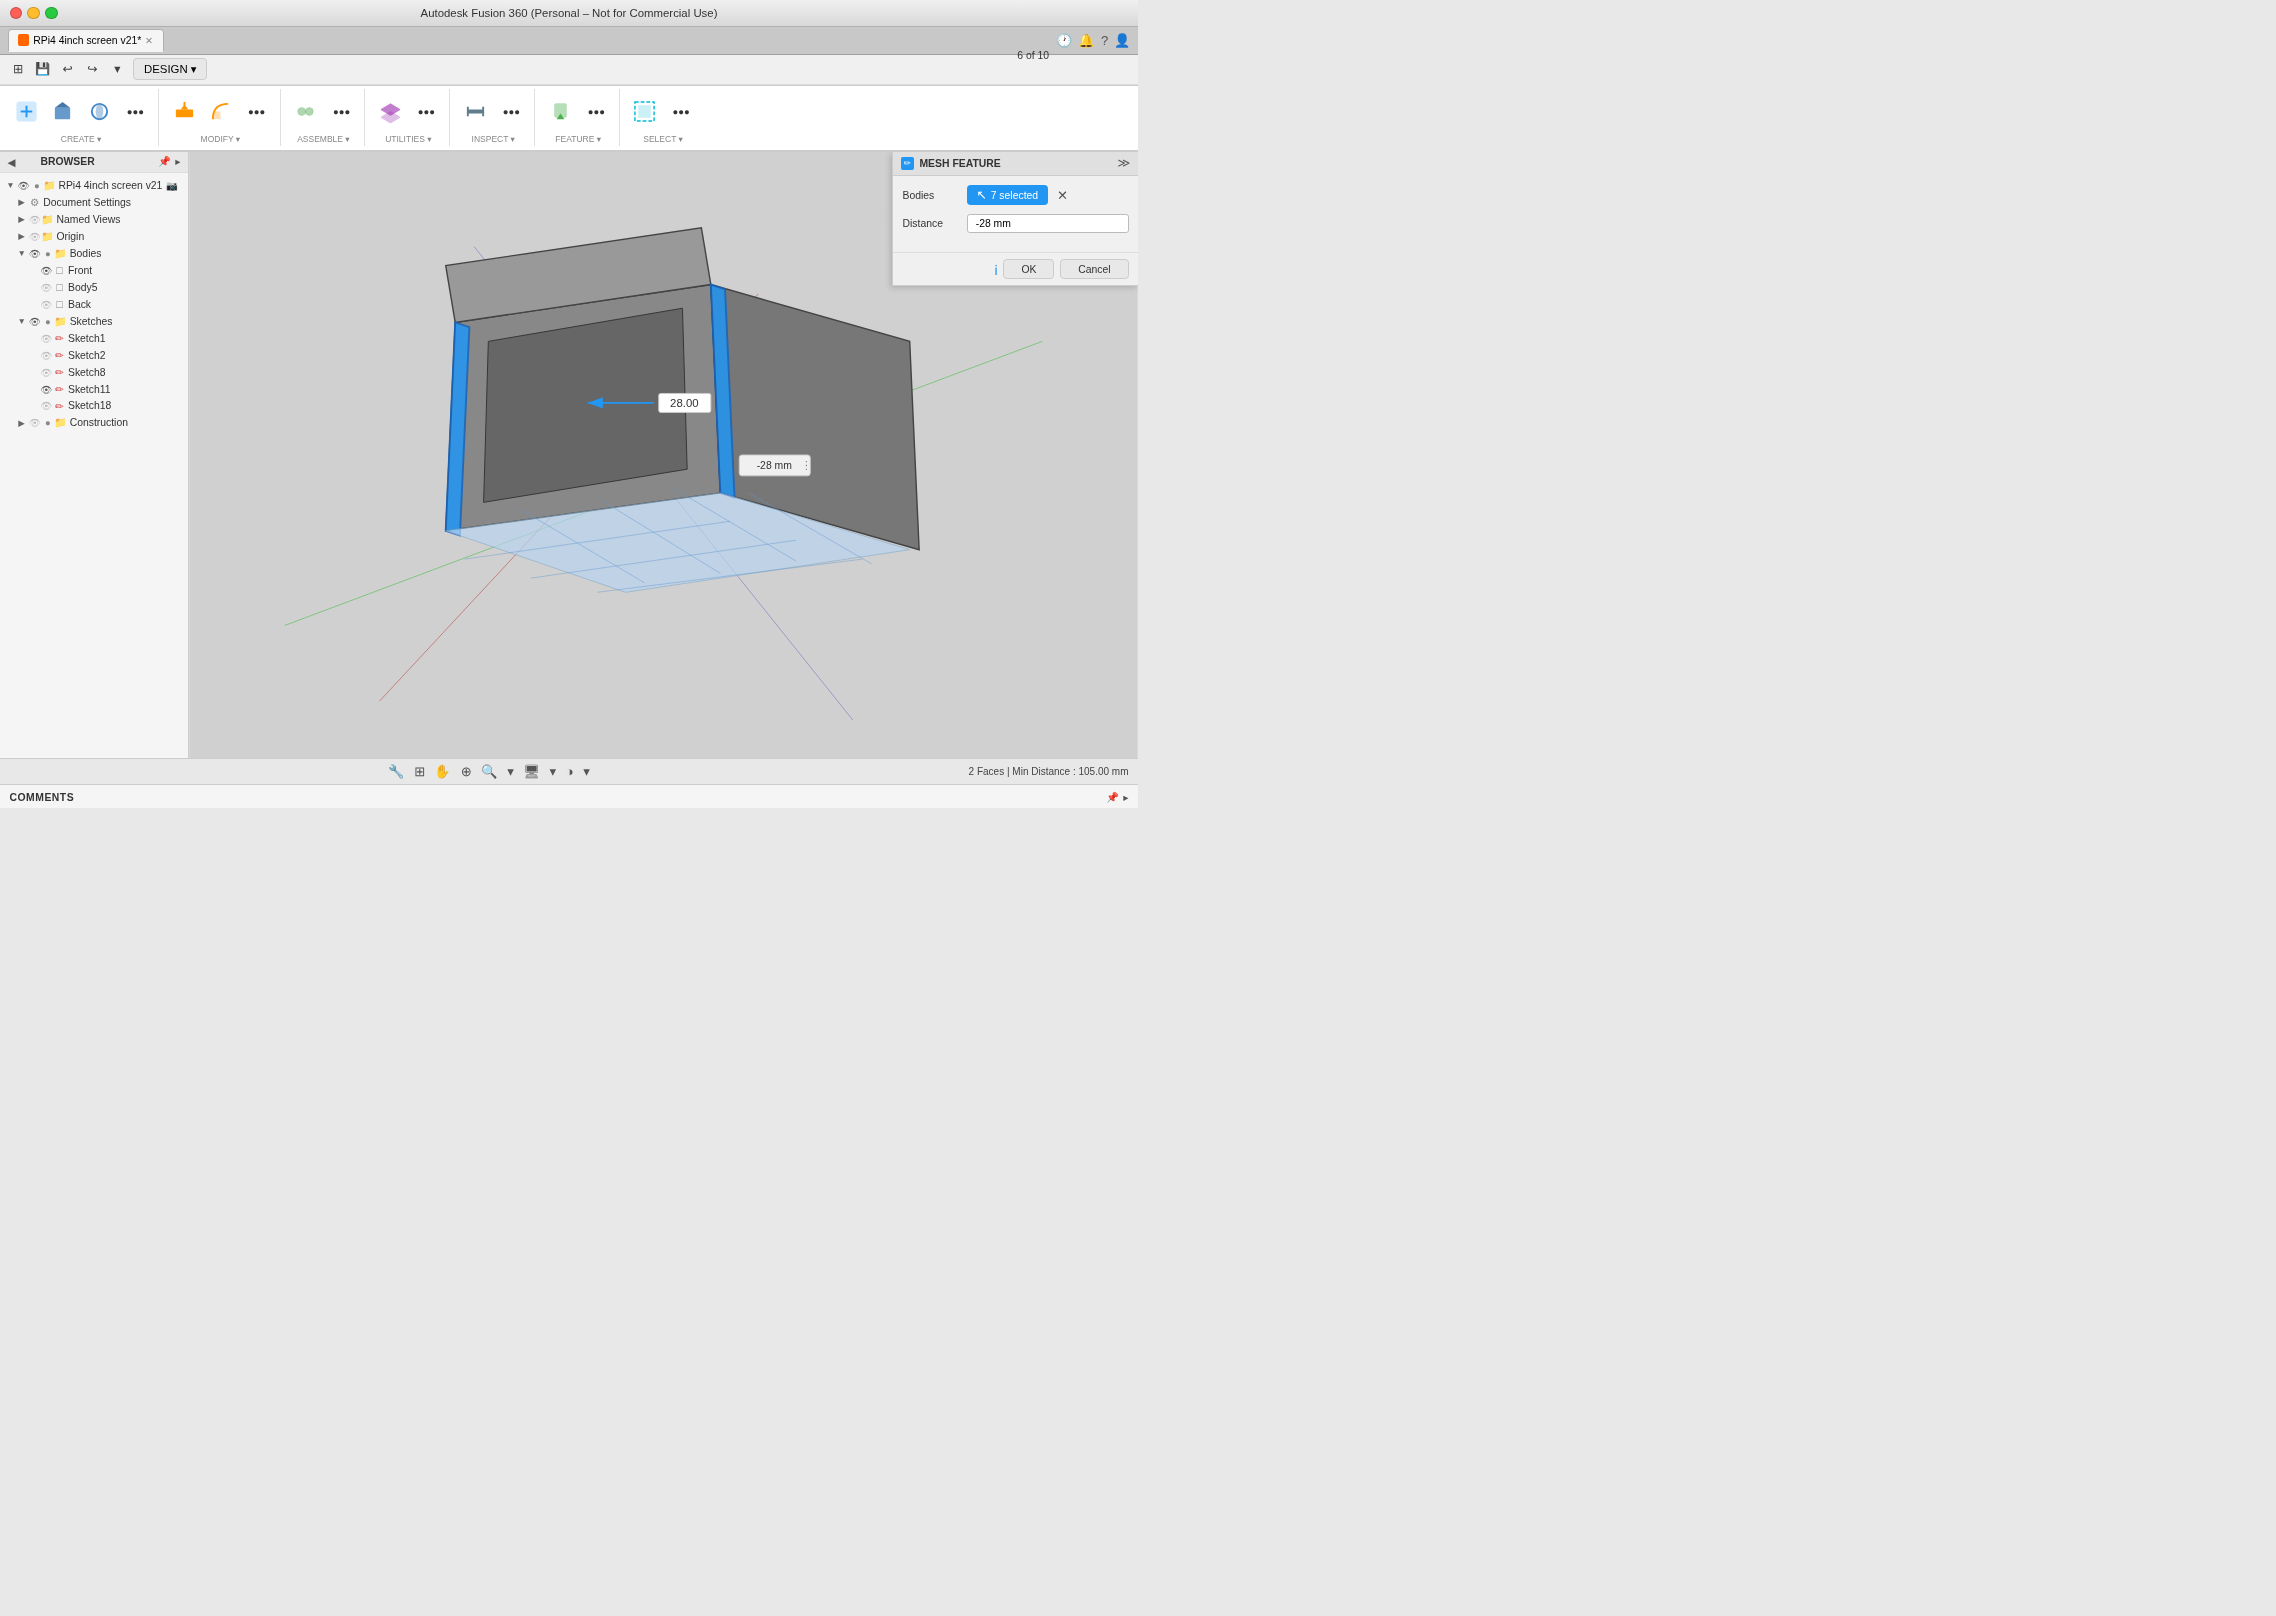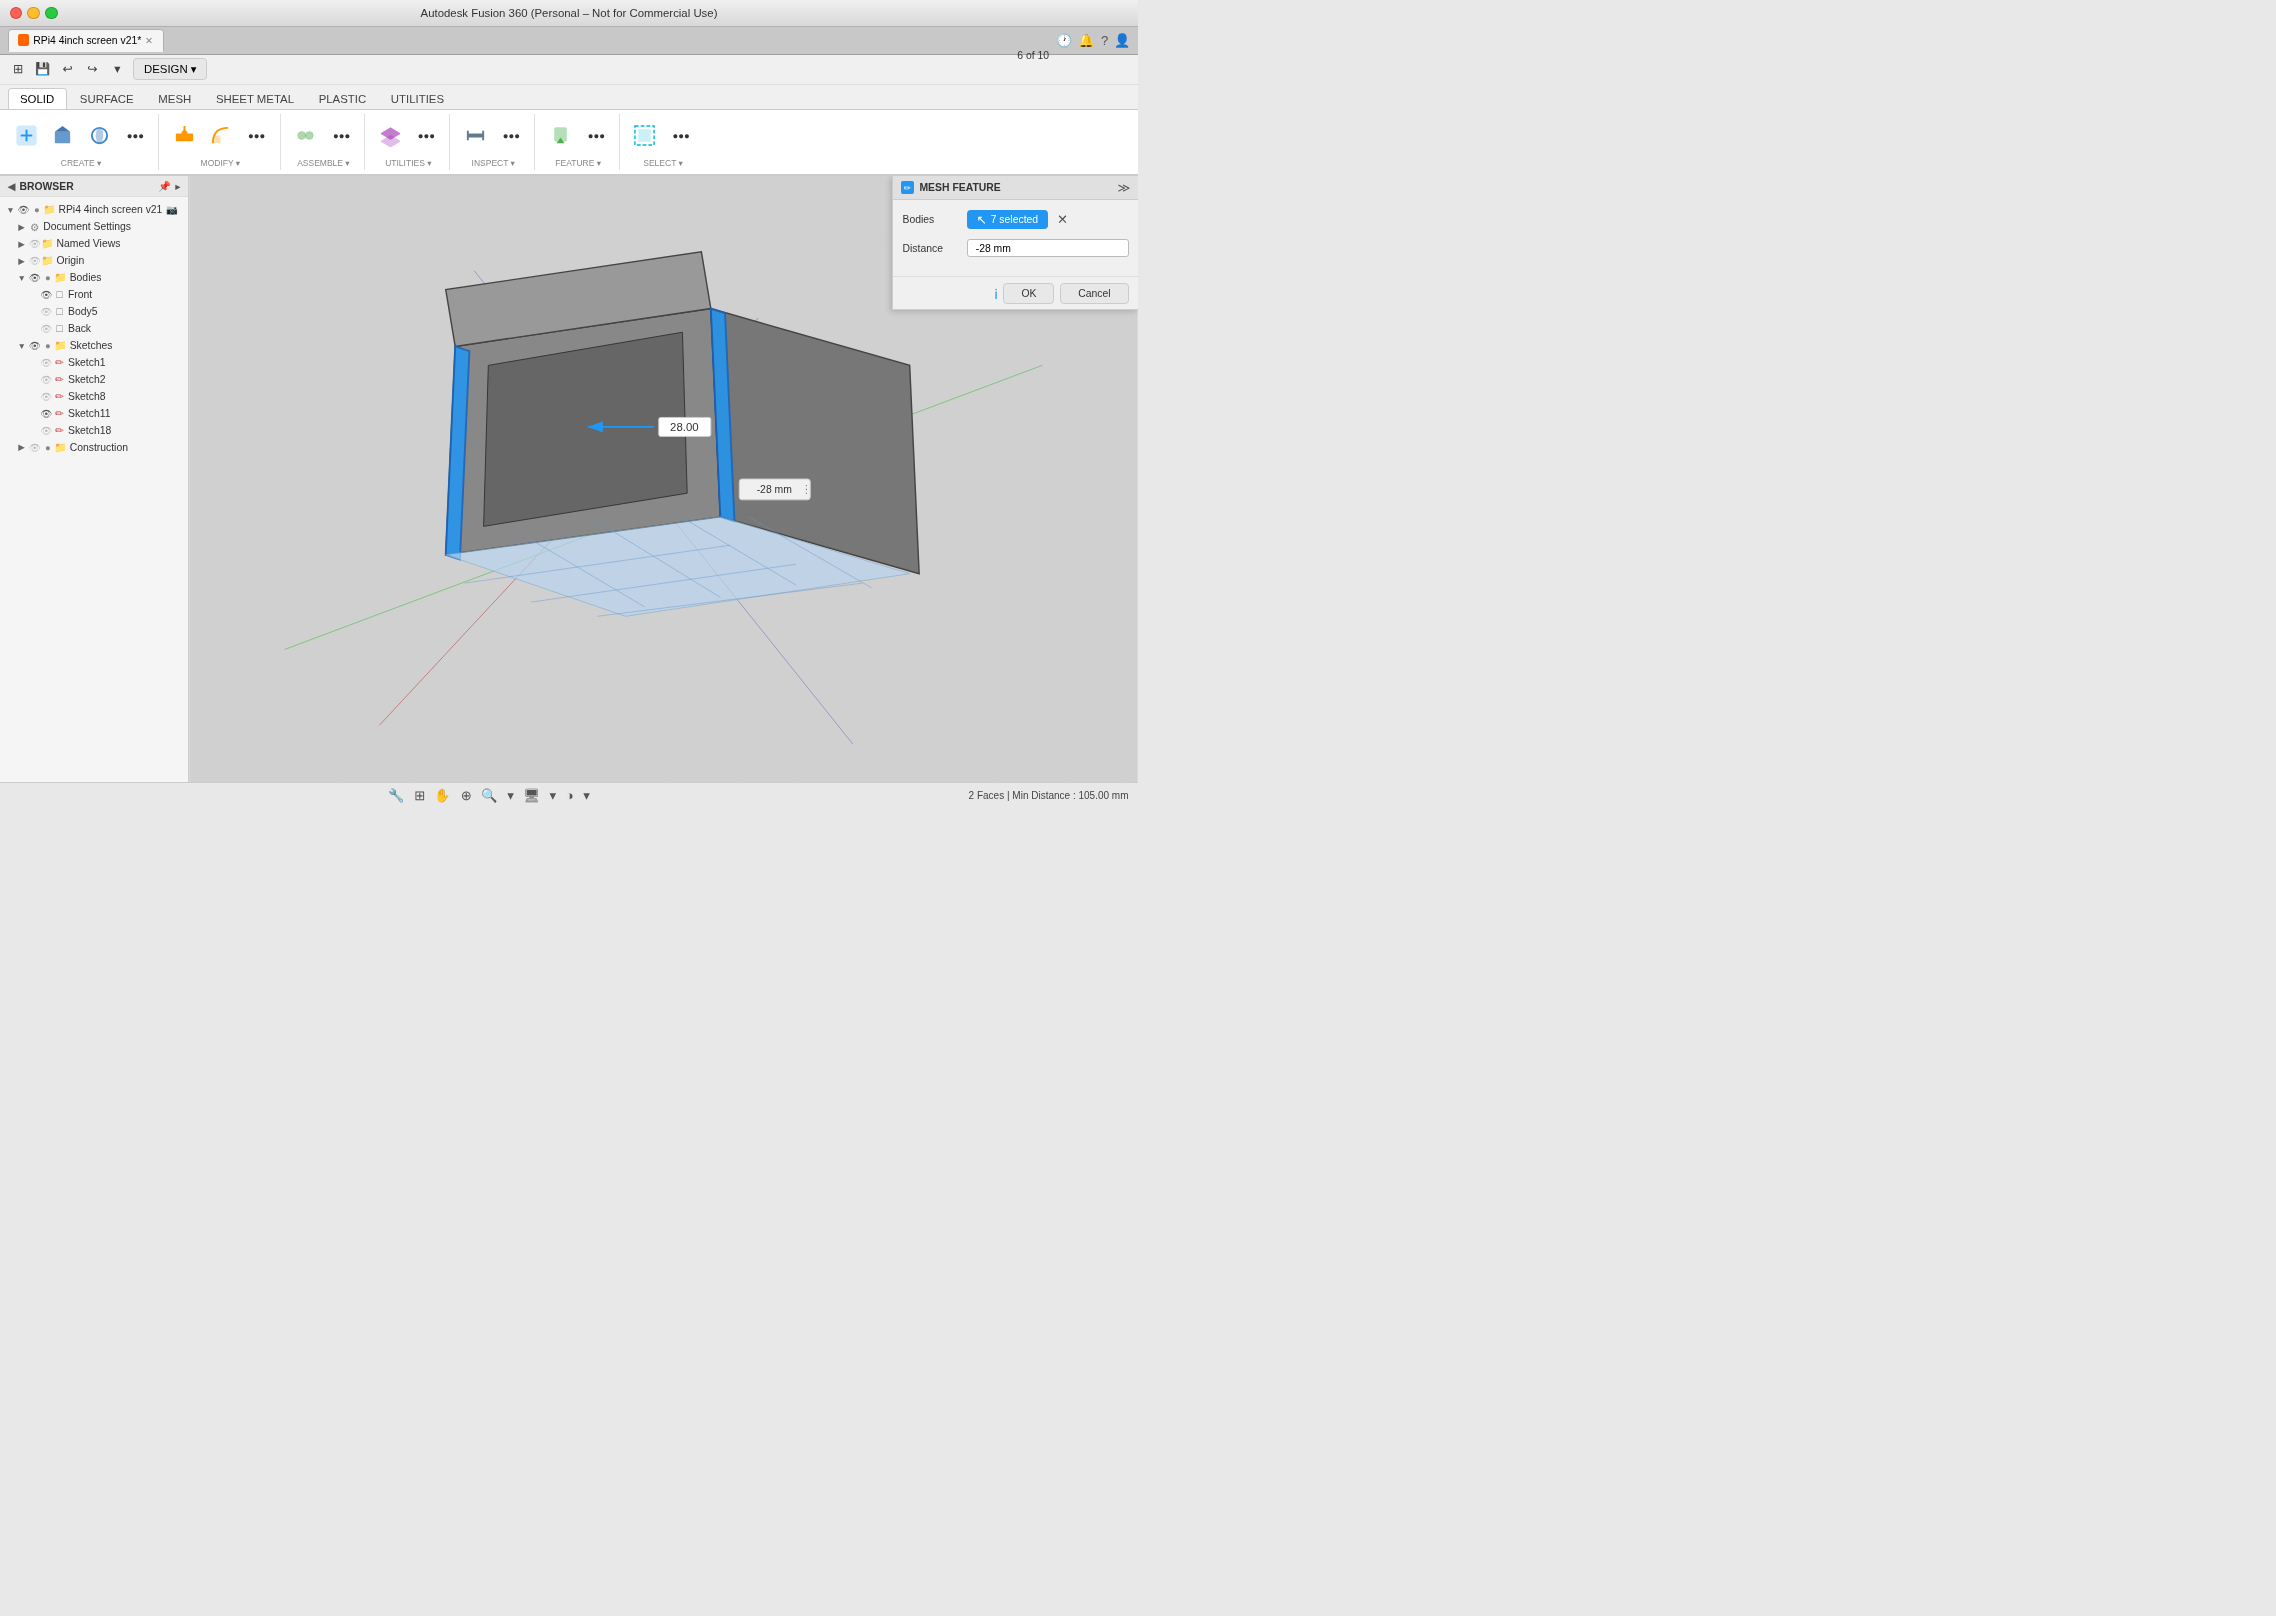--- a/index.html
+++ b/index.html
@@ -228,20 +228,21 @@
       align-items: center;
       justify-content: space-between;
       padding: 3.8px 7.6px;
       border-bottom: 0.9px solid #ddd;
       background: #e8e8e8;
     }
     #browser-title {
       font-size: 10.4px;
       font-weight: 600;
       color: #333;
+      margin-left: 21px;
     }
     #browser-controls {
       display: flex;
       gap: 3.8px;
     }
     .browser-ctrl { font-size: 10.4px; color: #555; cursor: pointer; }
 
     #browser-tree {
       flex: 1;
       overflow-y: auto;
@@ -512,28 +513,20 @@
       <div class="qa-btn">💾</div>
       <div class="qa-btn">↩</div>
       <div class="qa-btn">↪</div>
       <div class="qa-btn">▾</div>
     </div>
     <div id="design-btn">
       <span>DESIGN ▾</span>
     </div>
   </div>
 
-  <div id="ribbon-tabs">
-    <div class="ribbon-tab active">SOLID</div>
-    <div class="ribbon-tab">SURFACE</div>
-    <div class="ribbon-tab">MESH</div>
-    <div class="ribbon-tab">SHEET METAL</div>
-    <div class="ribbon-tab">PLASTIC</div>
-    <div class="ribbon-tab">UTILITIES</div>
-  </div>
 
   <div id="ribbon-content">
 
     <div class="ribbon-group">
       <div class="ribbon-group-buttons">
         <div class="ribbon-btn">
           <div class="ribbon-btn-icon">
             <svg width="23" height="23" viewBox="0 0 24 24">
                 <rect x="2" y="2" width="20" height="20" rx="2" fill="#2196F3" opacity="0.2" stroke="#2196F3"></rect>
                 <line x1="12" y1="6" x2="12" y2="18" stroke="#2196F3" stroke-width="2"></line>

